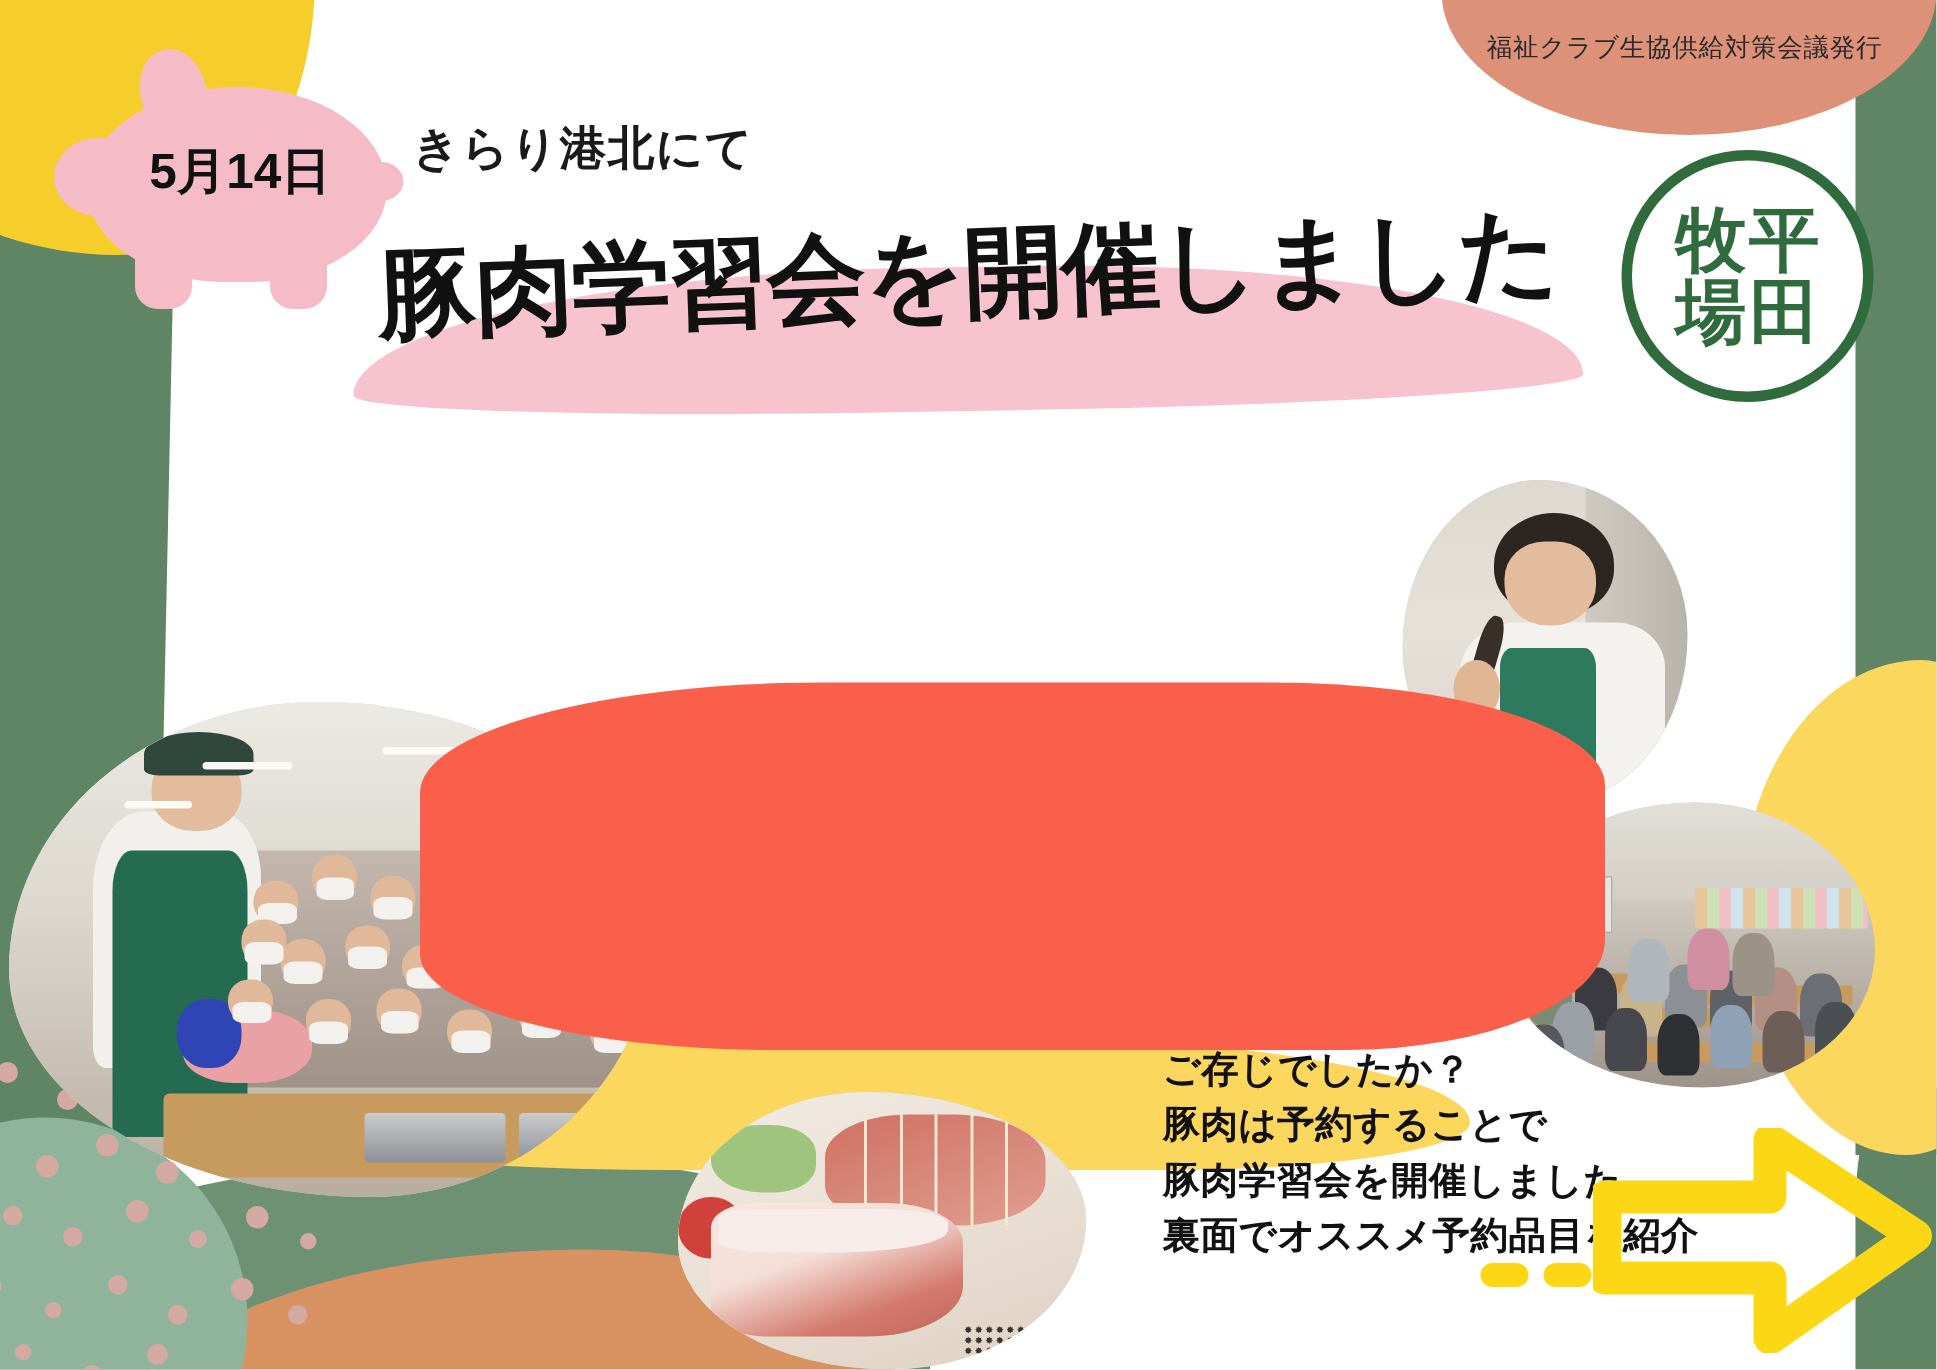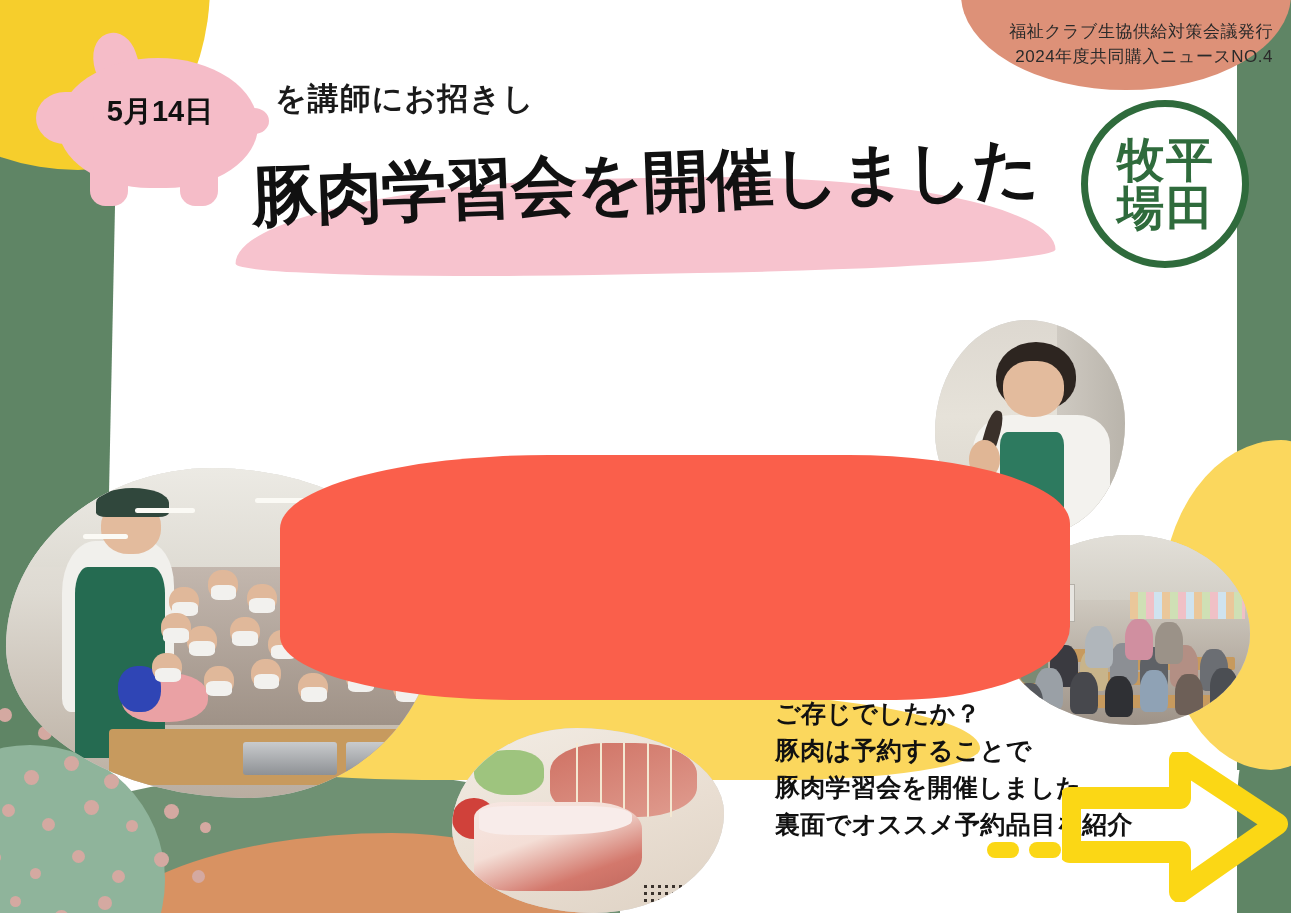--- a/index.html
+++ b/index.html
@@ -72,21 +72,21 @@
   
   .header-pill {
     right:0px; top:-60px; width:330px; height:150px;
     background:#DD9178;
     border-radius:0 0 55% 55% / 0 0 70% 70%;
   }
   .header-text {
     position:absolute;
     right:18px; top:20px;
     width:300px;
-    text-align:right;
+    text-align:center;
     color:#2A2A2A;
     font-size:17px;
     line-height:1.45;
     font-weight:400;
     letter-spacing:0.5px;
     z-index:12;
   }
 
   
   .pig {
@@ -127,21 +127,21 @@
   .pig-leg-b {
     position:absolute;
     left:150px; top:138px; width:38px; height:38px;
     background:#F5BCC8;
     border-radius:0 0 40% 40%;
   }
   .pig-date {
     position:absolute;
     left:40px; top:62px; width:180px;
     text-align:center;
-    font-size:29px;
+    font-size:33px;
     font-weight:bold;
     color:#111;
     letter-spacing:0px;
     z-index:3;
   }
 
   
   .subtitle {
     left:275px; top:78px;
     font-size:31px; font-weight:600; color:#1a1a1a;
@@ -386,34 +386,33 @@
       <div class="dot" style="left: 174px; top: 152px; width: 15px; height: 15px;"></div>
       <div class="dot" style="left: 212px; top: 170px; width: 13px; height: 13px;"></div>
       <div class="dot" style="left: 30px; top: 196px; width: 11px; height: 11px;"></div>
       <div class="dot" style="left: 74px; top: 210px; width: 15px; height: 15px;"></div>
       <div class="dot" style="left: 118px; top: 196px; width: 14px; height: 14px;"></div>
     </div>
 
   <div class="shape header-pill"></div>
   <div class="header-text">
     <div>福祉クラブ生協供給対策会議発行</div>
-    <div>2024年度共同購入ニュースNO.4</div>
   </div>
 
   <div class="shape pig">
     <div class="pig-ear"></div>
     <div class="pig-body"></div>
     <div class="pig-snout"></div>
     <div class="pig-tail"></div>
     <div class="pig-leg-a"></div>
     <div class="pig-leg-b"></div>
     <div class="pig-date">5月14日</div>
   </div>
 
-  <div class="shape subtitle">を講師にお招きし</div>
+  <div class="shape subtitle">きらり港北にて</div>
   <div class="shape title-wrap">
     <div class="title-arc"></div>
     <div class="title-text">豚肉学習会を開催しました</div>
   </div>
 
   <div class="shape stamp">
     <div class="stamp-col">
       <span>平</span>
       <span>田</span>
     </div>

